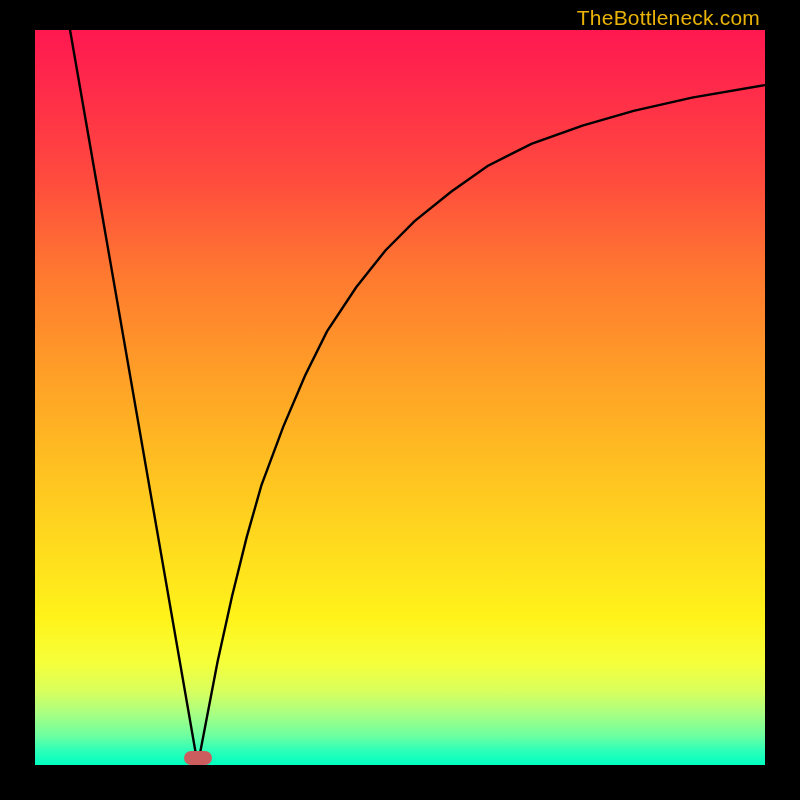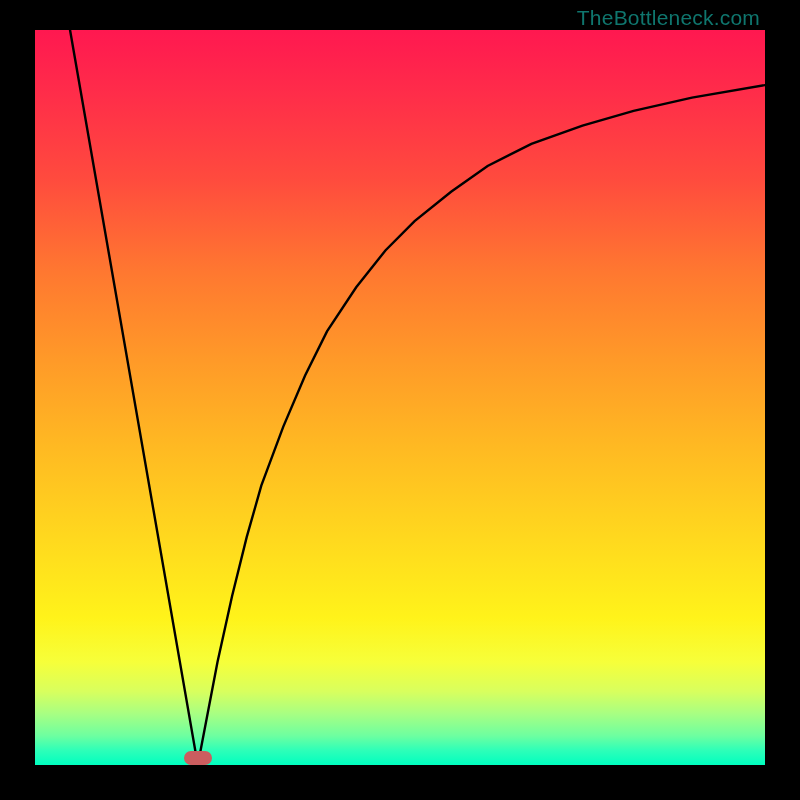--- a/index.html
+++ b/index.html
@@ -37,21 +37,21 @@
       #2effb8 98%,
       #00ffc0 100%
     );
   }
   .watermark {
     position: absolute;
     top: 6px;
     right: 40px;
     font-family: Arial, Helvetica, sans-serif;
     font-size: 21px;
-    color: #0f766e;
+    color: #eab308;
     letter-spacing: 0.2px;
   }
   svg.curve {
     position: absolute;
     left: 0; top: 0;
     width: 100%; height: 100%;
   }
   .marker {
     position: absolute;
     width: 28px;

